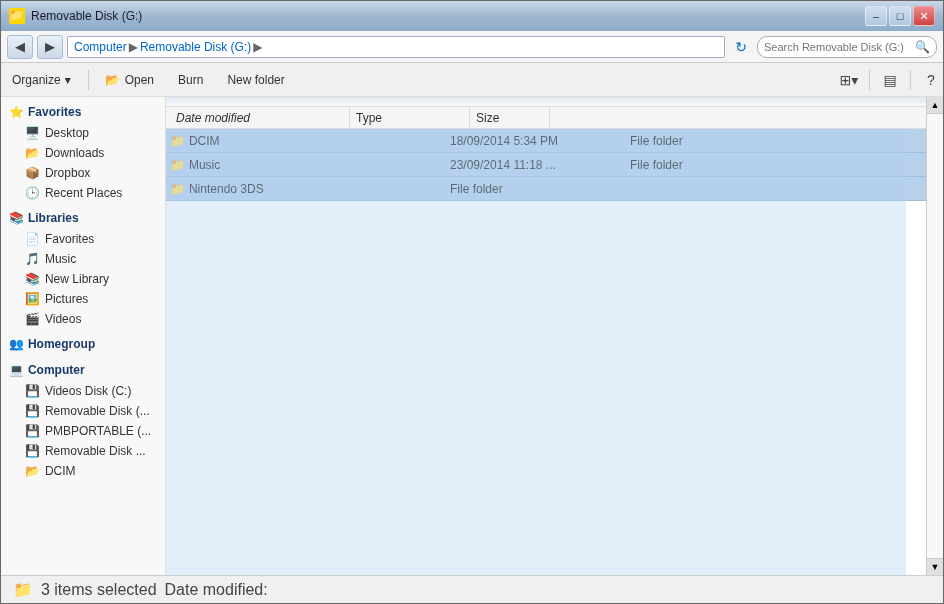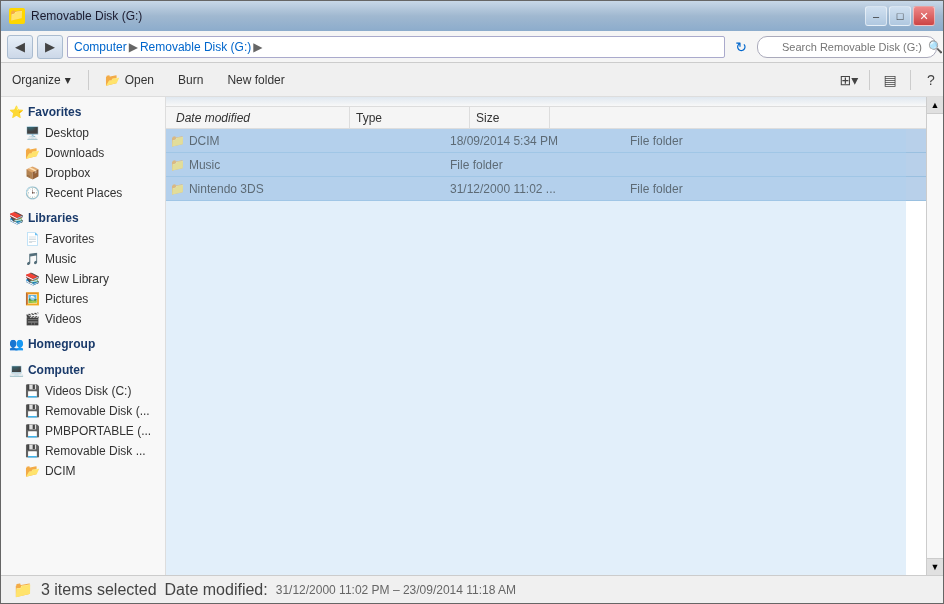--- a/index.html
+++ b/index.html
@@ -99,21 +99,21 @@
       color: #0066cc;
       font-size: 14px;
     }
     .search-box {
       width: 180px;
       height: 22px;
       border: 1px solid #aab;
       border-radius: 10px;
       display: flex; align-items: center;
       background: white;
-      padding: 0 24px;
+      padding: 0 6px;
       gap: 4px;
     }
     .search-box input {
       border: none; outline: none; background: transparent; flex: 1; font-size: 11px; color: #999;
     }
 
     
     .toolbar {
       height: 34px;
       background: #f0f0f0;
@@ -429,46 +429,45 @@
           <div class="file-cell cell-date">18/09/2014 5:34 PM</div>
           <div class="file-cell cell-type">File folder</div>
           <div class="file-cell cell-size"></div>
         </div>
 
         <div class="file-row selected">
           <div class="file-cell cell-name">
             <span>📁</span>
             <span>Music</span>
           </div>
+          <div class="file-cell cell-date">23/09/2014 11:18 ...</div>
           <div class="file-cell cell-type">File folder</div>
           <div class="file-cell cell-size"></div>
         </div>
 
         <div class="file-row selected">
           <div class="file-cell cell-name">
             <span>📁</span>
             <span>Nintendo 3DS</span>
           </div>
-          <div class="file-cell cell-date">31/12/2000 11:02 ...</div>
           <div class="file-cell cell-type">File folder</div>
           <div class="file-cell cell-size"></div>
         </div>
 
         <div style="height: 300px; background: transparent;"></div>
       </div>
     </div>
 
     <div style="width: 17px; background: #f0f0f0; border-left: 1px solid #ccc; display: flex; flex-direction: column;">
       <div style="height: 17px; background: #e0e0e0; border-bottom: 1px solid #ccc; display: flex; align-items: center; justify-content: center; font-size: 9px; cursor: pointer;">▲</div>
       <div style="flex: 1; background: #f8f8f8;"></div>
       <div style="height: 17px; background: #e0e0e0; border-top: 1px solid #ccc; display: flex; align-items: center; justify-content: center; font-size: 9px; cursor: pointer;">▼</div>
     </div>
 
   </div>
 
   <div class="status-bar">
     <span style="font-size: 16px; color: #e8a020;">📁</span>
     <span class="status-text">3 items selected</span>
     <span class="status-text">Date modified:</span>
-    <span class="status-date">31/12/2000 11:02 PM – 23/09/2014 11:18 AM</span>
   </div>
 
 </div>
 
 </body></html>

